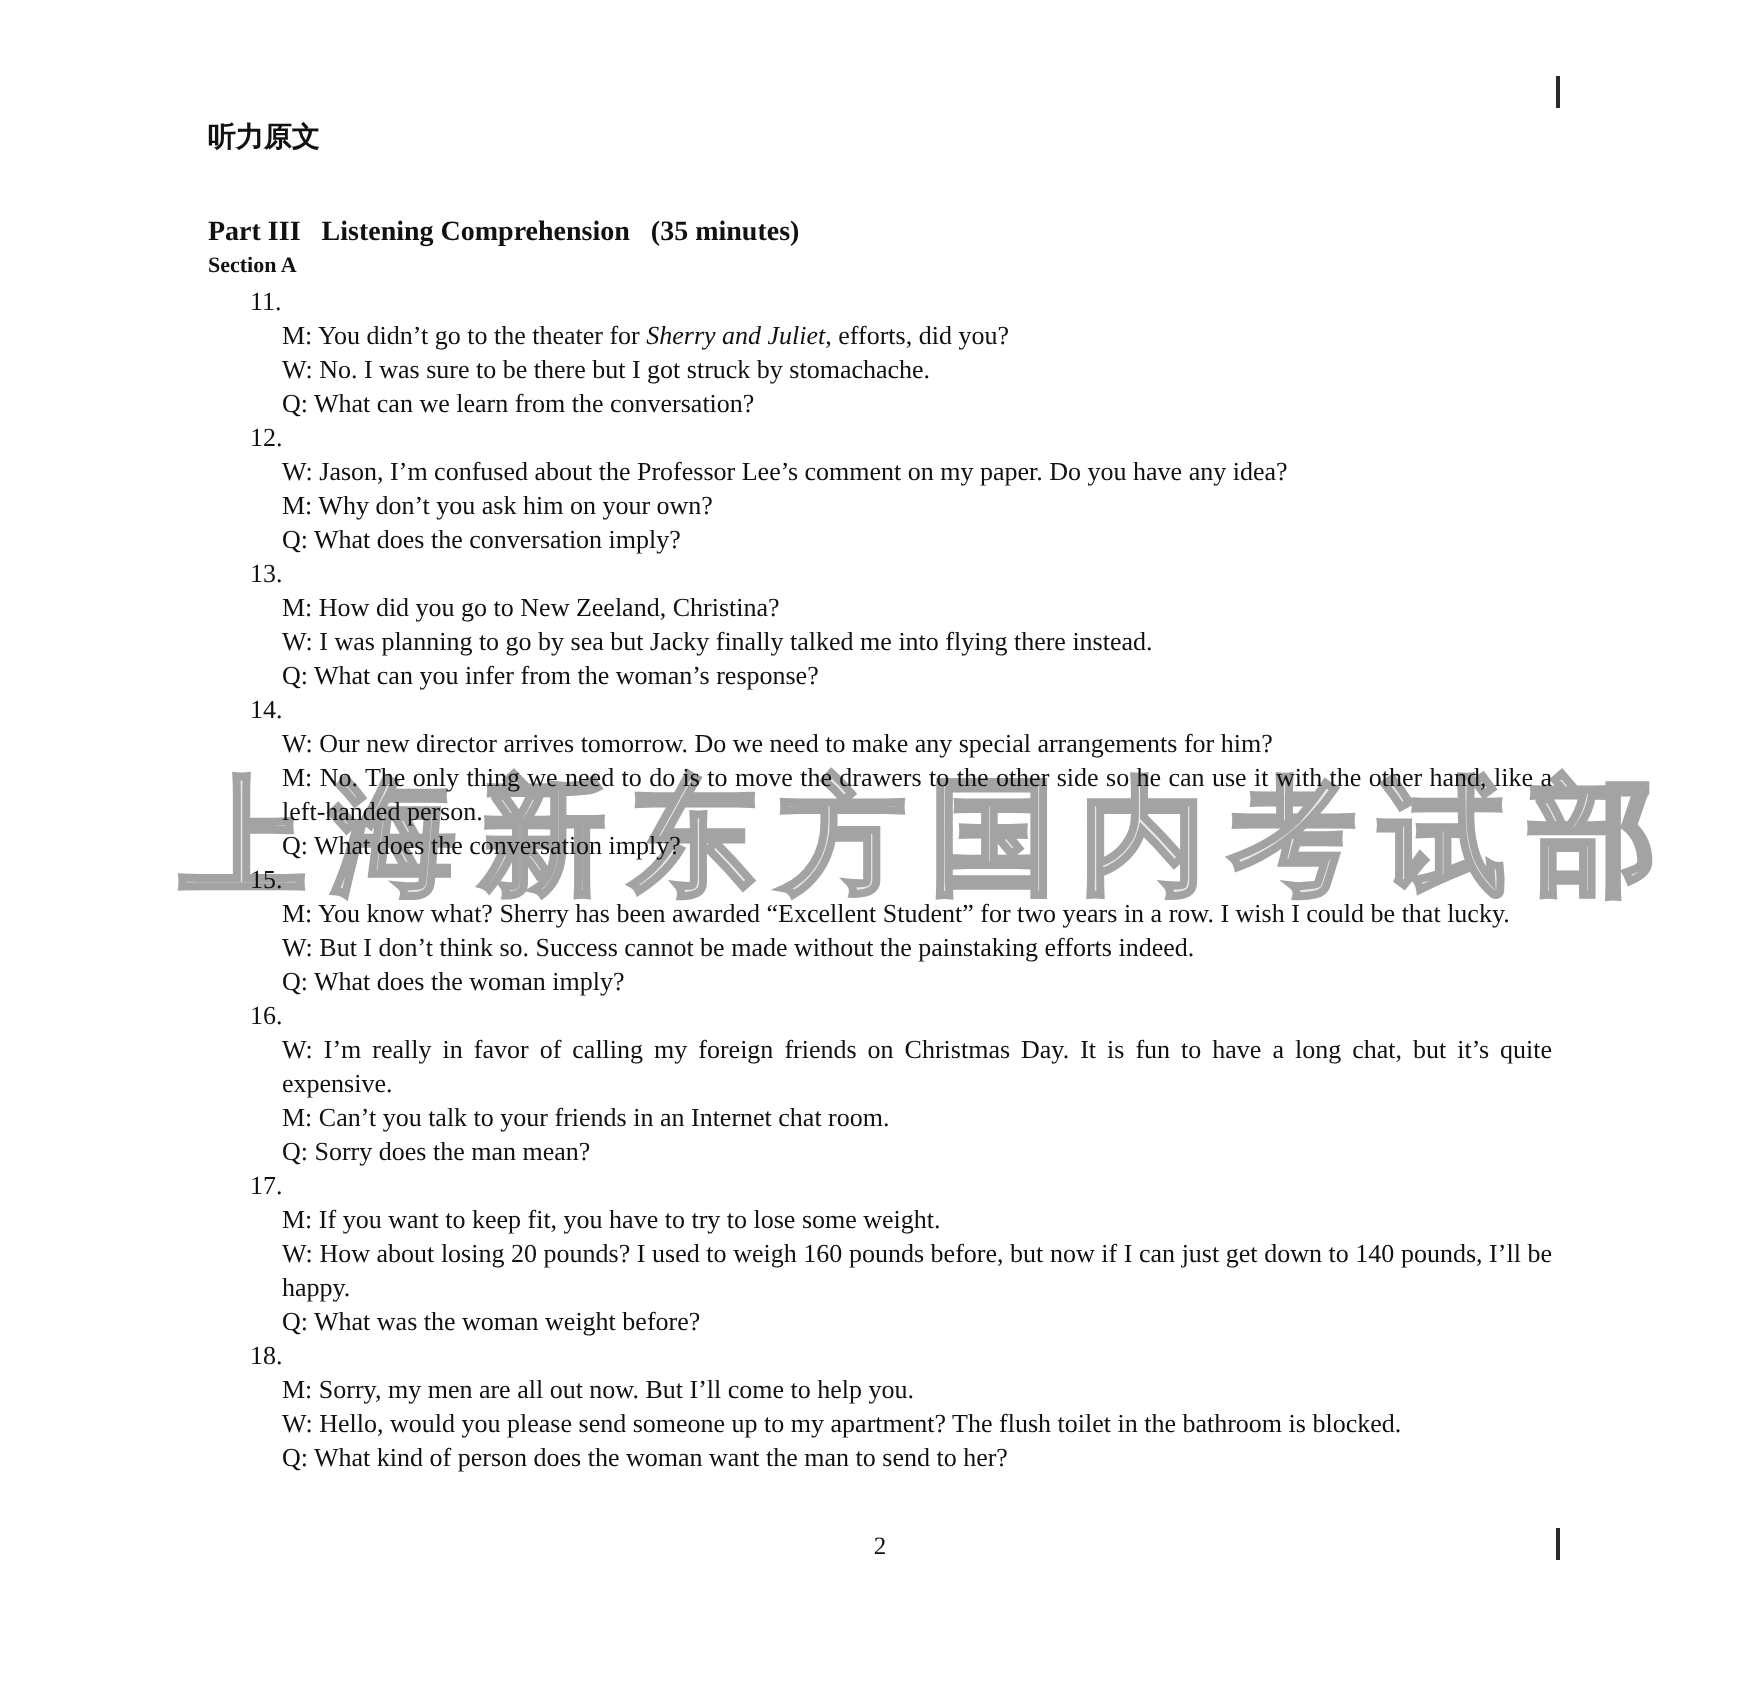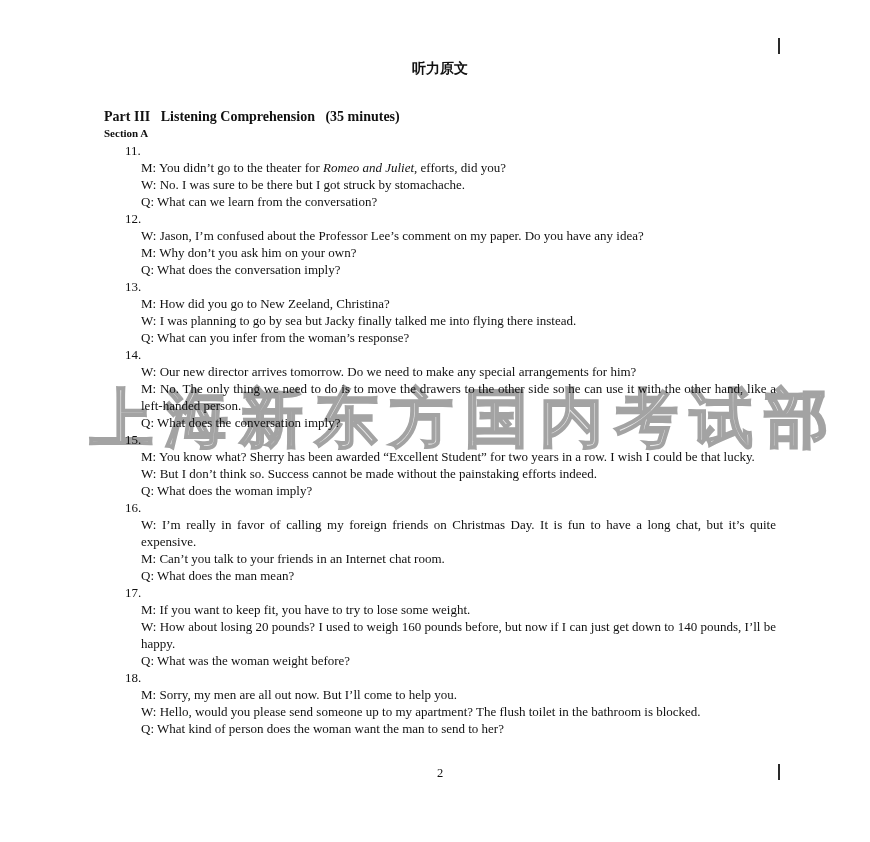--- a/index.html
+++ b/index.html
@@ -33,21 +33,20 @@
   .content {
     position: relative;
     z-index: 2;
     padding: 60px 94px 0 104px;
   }
   .cn-title {
     margin: 0 0 30px 0;
     font-size: 14px;
     font-weight: bold;
     font-family: "DejaVu Sans", "Liberation Serif", sans-serif;
-    text-align: center;
   }
   .part-heading {
     margin: 0;
     font-size: 14px;
     font-weight: bold;
     white-space: pre-wrap;
     line-height: 17px;
   }
   .section-heading {
     margin: 0;
@@ -101,21 +100,21 @@
   <div class="edit-bar bottom"></div>
 
   <div class="content">
     <div class="cn-title">听力原文</div>
     <div class="part-heading">Part III   Listening Comprehension   (35 minutes)</div>
     <div class="section-heading">Section A</div>
     <div class="questions">
   <div class="question">
     <div class="q-number">11.</div>
     <div class="q-lines">
-            <div class="utterance"><span>M: You didn’t go to the theater for </span><span class="italic">Romeo and Juliet</span><span>, efforts, did you?</span></div>
+            <div class="utterance"><span>M: You didn’t go to the theater for </span><span class="italic">Sherry and Juliet</span><span>, efforts, did you?</span></div>
             <div class="utterance"><span>W: No. I was sure to be there but I got struck by stomachache.</span></div>
             <div class="utterance"><span>Q: What can we learn from the conversation?</span></div>
           </div>
   </div>
 
   <div class="question">
     <div class="q-number">12.</div>
     <div class="q-lines">
             <div class="utterance"><span>W: Jason, I’m confused about the Professor Lee’s comment on my paper. Do you have any idea?</span></div>
             <div class="utterance"><span>M: Why don’t you ask him on your own?</span></div>
@@ -148,21 +147,21 @@
             <div class="utterance"><span>W: But I don’t think so. Success cannot be made without the painstaking efforts indeed.</span></div>
             <div class="utterance"><span>Q: What does the woman imply?</span></div>
           </div>
   </div>
 
   <div class="question">
     <div class="q-number">16.</div>
     <div class="q-lines">
             <div class="utterance"><span>W: I’m really in favor of calling my foreign friends on Christmas Day. It is fun to have a long chat, but it’s quite expensive.</span></div>
             <div class="utterance"><span>M: Can’t you talk to your friends in an Internet chat room.</span></div>
-            <div class="utterance"><span>Q: What does the man mean?</span></div>
+            <div class="utterance"><span>Q: Sorry does the man mean?</span></div>
           </div>
   </div>
 
   <div class="question">
     <div class="q-number">17.</div>
     <div class="q-lines">
             <div class="utterance"><span>M: If you want to keep fit, you have to try to lose some weight.</span></div>
             <div class="utterance"><span>W: How about losing 20 pounds? I used to weigh 160 pounds before, but now if I can just get down to 140 pounds, I’ll be happy.</span></div>
             <div class="utterance"><span>Q: What was the woman weight before?</span></div>
           </div>

